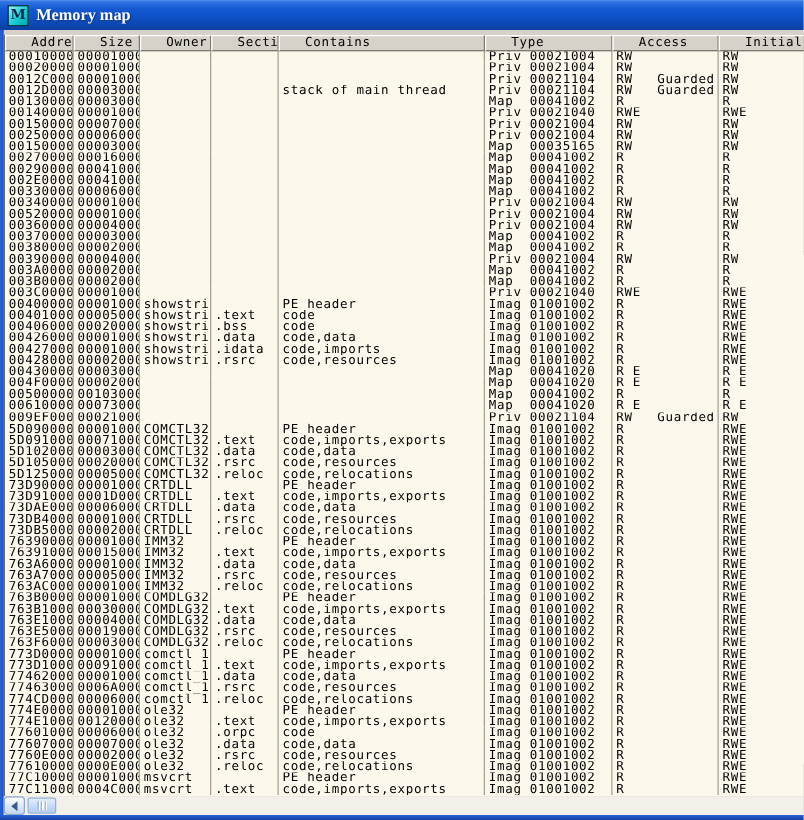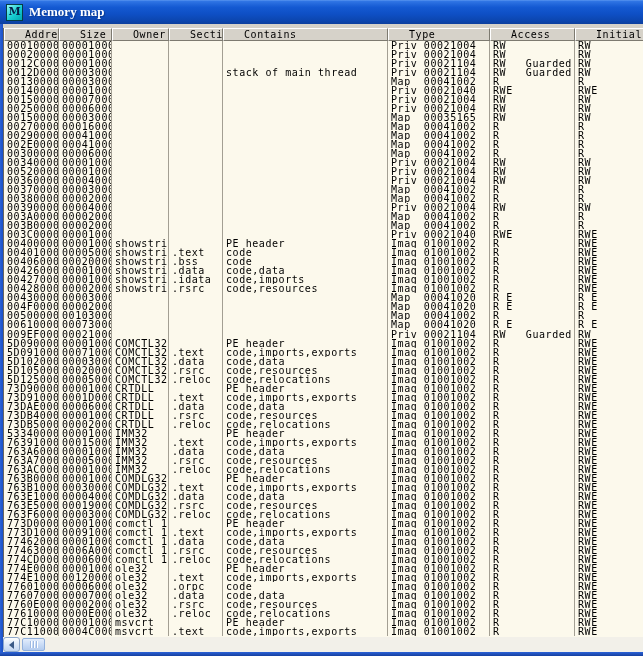--- a/index.html
+++ b/index.html
@@ -209,21 +209,21 @@
       <div class="cell c1">00041000</div>
       <div class="cell c2"></div>
       <div class="cell c3"></div>
       <div class="cell c4"></div>
       <div class="cell c5">Map  00041002</div>
       <div class="cell c6">R</div>
       <div class="cell c7">R</div>
     </div>
 
     <div class="row grid-cols">
-      <div class="cell c0">00300000</div>
+      <div class="cell c0">00330000</div>
       <div class="cell c1">00006000</div>
       <div class="cell c2"></div>
       <div class="cell c3"></div>
       <div class="cell c4"></div>
       <div class="cell c5">Map  00041002</div>
       <div class="cell c6">R</div>
       <div class="cell c7">R</div>
     </div>
 
     <div class="row grid-cols">
@@ -550,21 +550,21 @@
       <div class="cell c1">00002000</div>
       <div class="cell c2">CRTDLL</div>
       <div class="cell c3">.reloc</div>
       <div class="cell c4">code,relocations</div>
       <div class="cell c5">Imag 01001002</div>
       <div class="cell c6">R</div>
       <div class="cell c7">RWE</div>
     </div>
 
     <div class="row grid-cols">
-      <div class="cell c0">53340000</div>
+      <div class="cell c0">76390000</div>
       <div class="cell c1">00001000</div>
       <div class="cell c2">IMM32</div>
       <div class="cell c3"></div>
       <div class="cell c4">PE header</div>
       <div class="cell c5">Imag 01001002</div>
       <div class="cell c6">R</div>
       <div class="cell c7">RWE</div>
     </div>
 
     <div class="row grid-cols">

